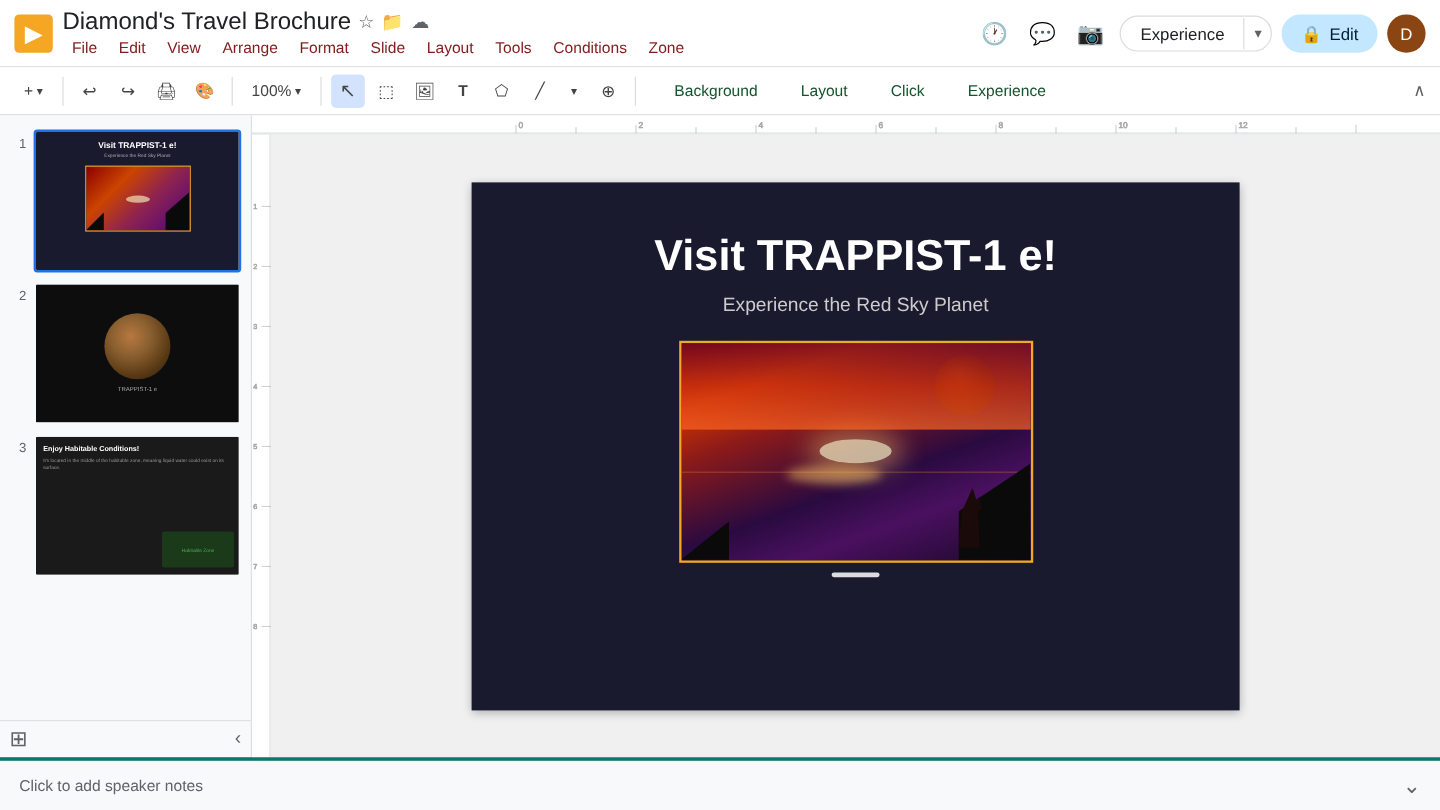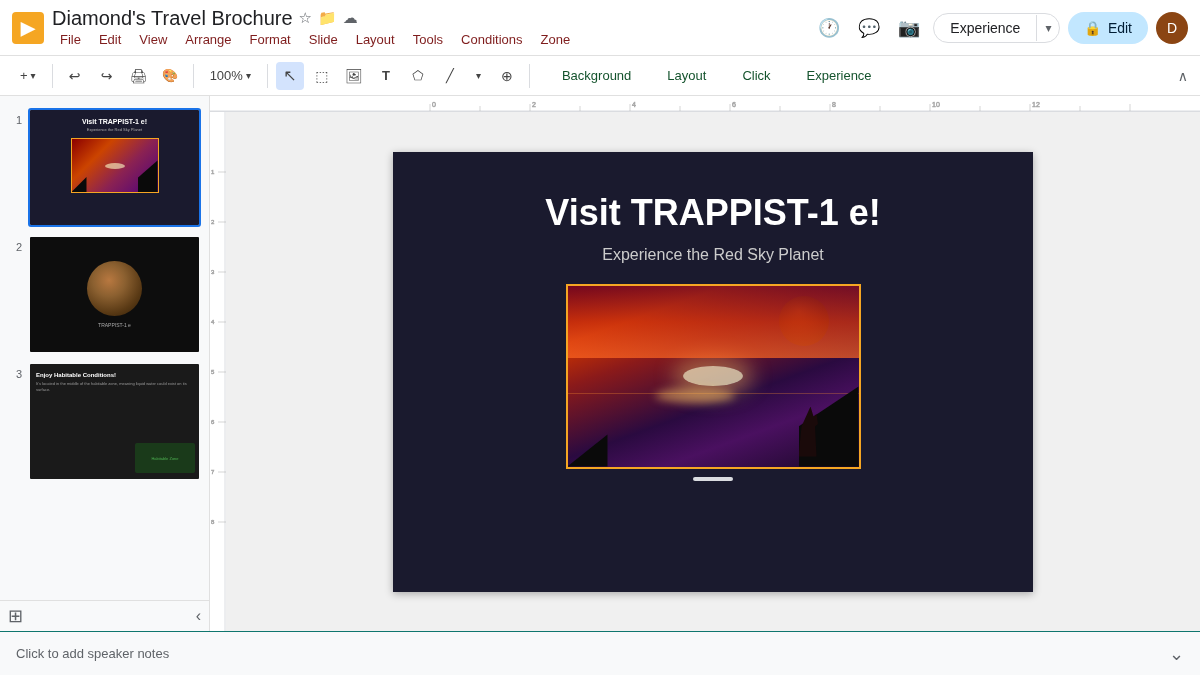--- a/index.html
+++ b/index.html
@@ -153,21 +153,21 @@
       position: absolute; bottom: 0; right: 0; width: 60px; height: 100px;
       background: #0a0a0a; clip-path: polygon(0 60%, 100% 20%, 100% 100%, 0 100%);
     }
     .hand-silhouette {
       position: absolute; bottom: 10px; right: 30px; width: 30px; height: 50px;
       background: #1a0a0a; clip-path: polygon(40% 0%, 50% 20%, 60% 15%, 65% 35%, 55% 40%, 60% 100%, 0% 100%, 10% 40%);
     }
 
     
     .bottom-bar {
-      height: 44px; background: #f8f9fa; border-top: 1px solid #0f766e;
+      height: 44px; background: #f8f9fa; border-top: 3px solid #0f766e;
       display: flex; align-items: center; padding: 0 16px; flex-shrink: 0;
     }
     .notes-hint { font-size: 13px; color: #5f6368; flex: 1; text-align: center; }
     .bottom-right { display: flex; align-items: center; gap: 8px; margin-left: auto; }
     .scroll-btn { font-size: 18px; color: #5f6368; cursor: pointer; }
     .grid-icon { font-size: 18px; color: #5f6368; cursor: pointer; }
     .sf-tab {
       padding: 4px 16px; border-radius: 4px; font-size: 13px; color: #14532d; cursor: pointer;
     }
     .chevron-up { font-size: 14px; color: #5f6368; cursor: pointer; }

